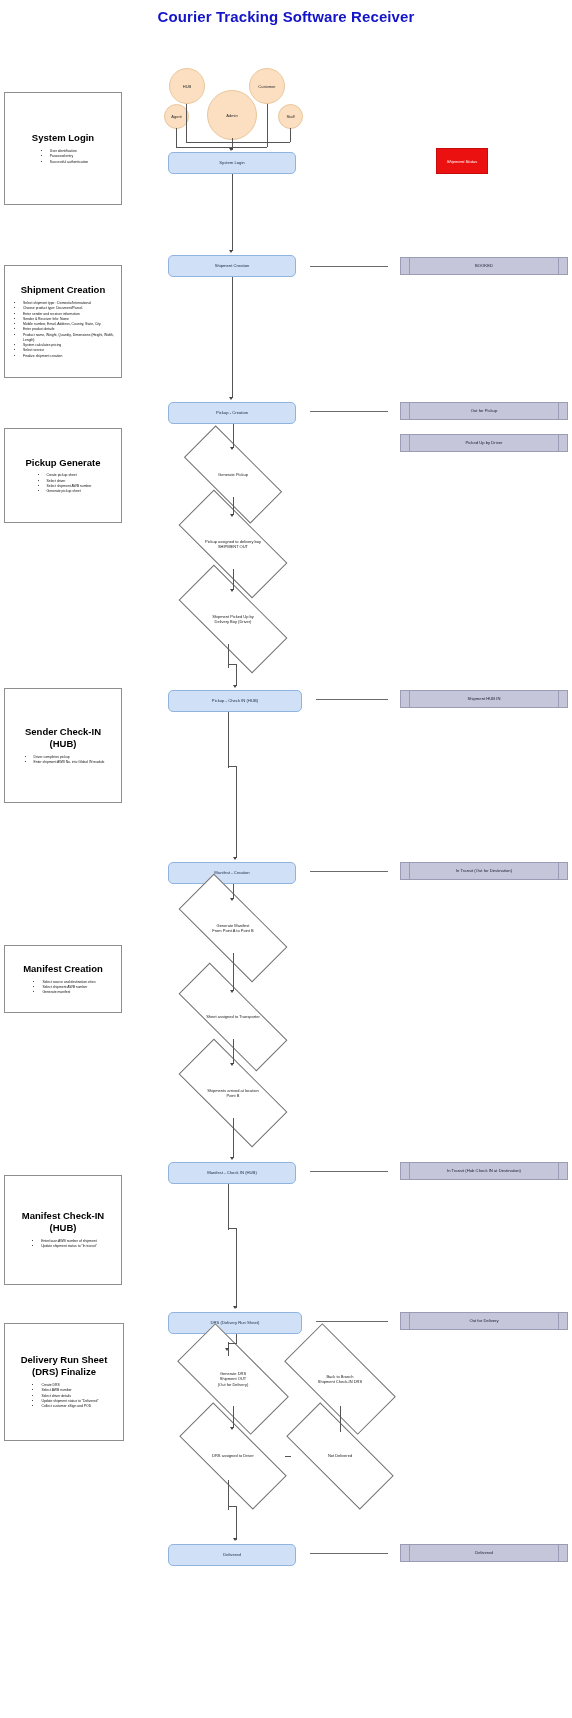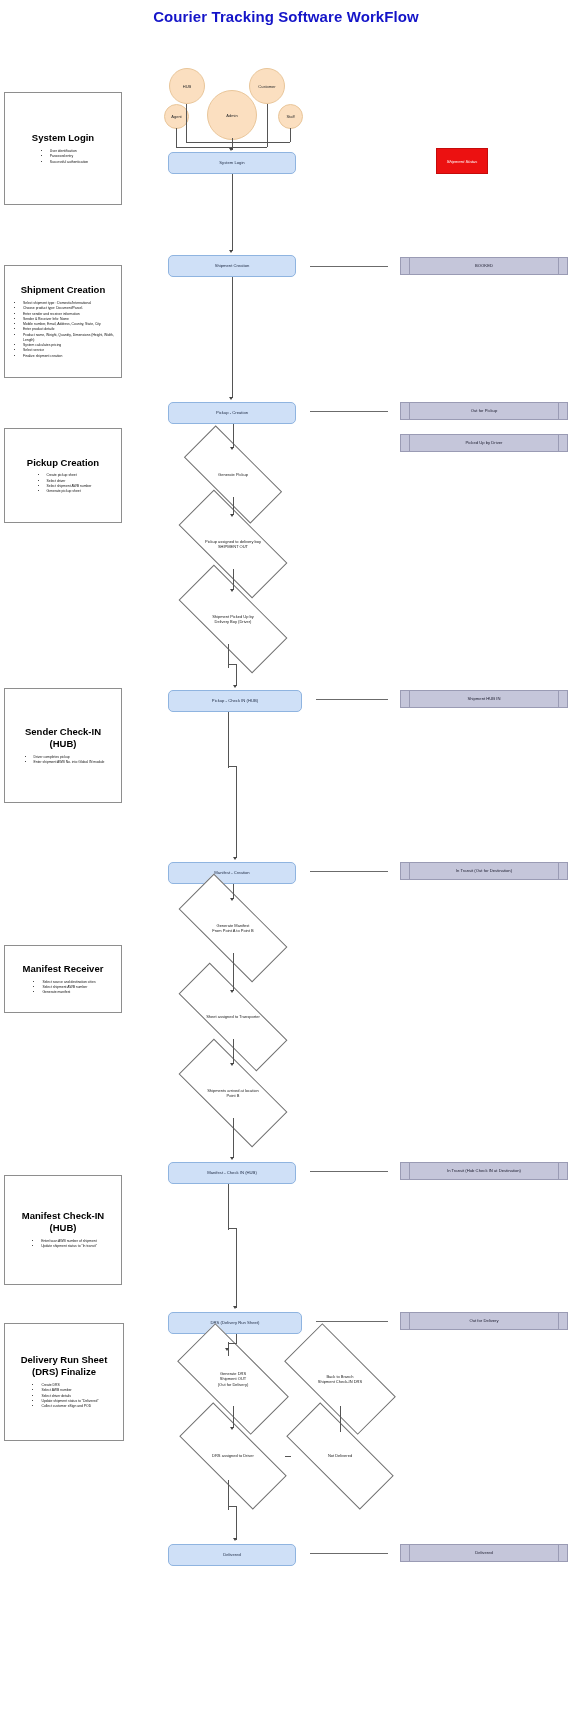--- a/index.html
+++ b/index.html
@@ -149,21 +149,21 @@
     border-right:2.6px solid transparent;
     border-top:3.6px solid #444;
   }
   .dimline { position:absolute; height:1px; background:#6b6b6b; }
 </style>
 </head>
 <body>
 
 <div id="stage">
 
-  <div class="title">Courier Tracking Software WorkFlow</div>
+  <div class="title">Courier Tracking Software Receiver</div>
 
   <div class="actor" style="left:169px;top:68px;width:36px;height:36px;">
     <span>HUB</span>
   </div>
   <div class="actor" style="left:249px;top:68px;width:36px;height:36px;">
     <span>Customer</span>
   </div>
   <div class="actor" style="left:164px;top:104px;width:25px;height:25px;">
     <span>Agent</span>
   </div>
@@ -208,39 +208,39 @@
         <li>Mobile number, Email, Address, Country, State, City</li>
         <li>Enter product details:</li>
         <li>Product name, Weight, Quantity, Dimensions (Height, Width, Length)</li>
         <li>System calculates pricing</li>
         <li>Select service</li>
         <li>Finalize shipment creation</li>
       </ul>
   </div>
 
   <div class="desc" style="left:4px;top:428px;width:118px;height:95px;">
-    <h3>Pickup Creation</h3>
+    <h3>Pickup Generate</h3>
     <ul>
         <li>Create pickup sheet</li>
         <li>Select driver</li>
         <li>Select shipment AWB number</li>
         <li>Generate pickup sheet</li>
       </ul>
   </div>
 
   <div class="desc" style="left:4px;top:688px;width:118px;height:115px;">
     <h3>Sender Check-IN (HUB)</h3>
     <ul>
         <li>Driver completes pickup</li>
         <li>Enter shipment AWB No. into Global IN module</li>
       </ul>
   </div>
 
   <div class="desc" style="left:4px;top:945px;width:118px;height:68px;">
-    <h3>Manifest Receiver</h3>
+    <h3>Manifest Creation</h3>
     <ul>
         <li>Select source and destination cities</li>
         <li>Select shipment AWB number</li>
         <li>Generate manifest</li>
       </ul>
   </div>
 
   <div class="desc" style="left:4px;top:1175px;width:118px;height:110px;">
     <h3>Manifest Check-IN (HUB)</h3>
     <ul>

